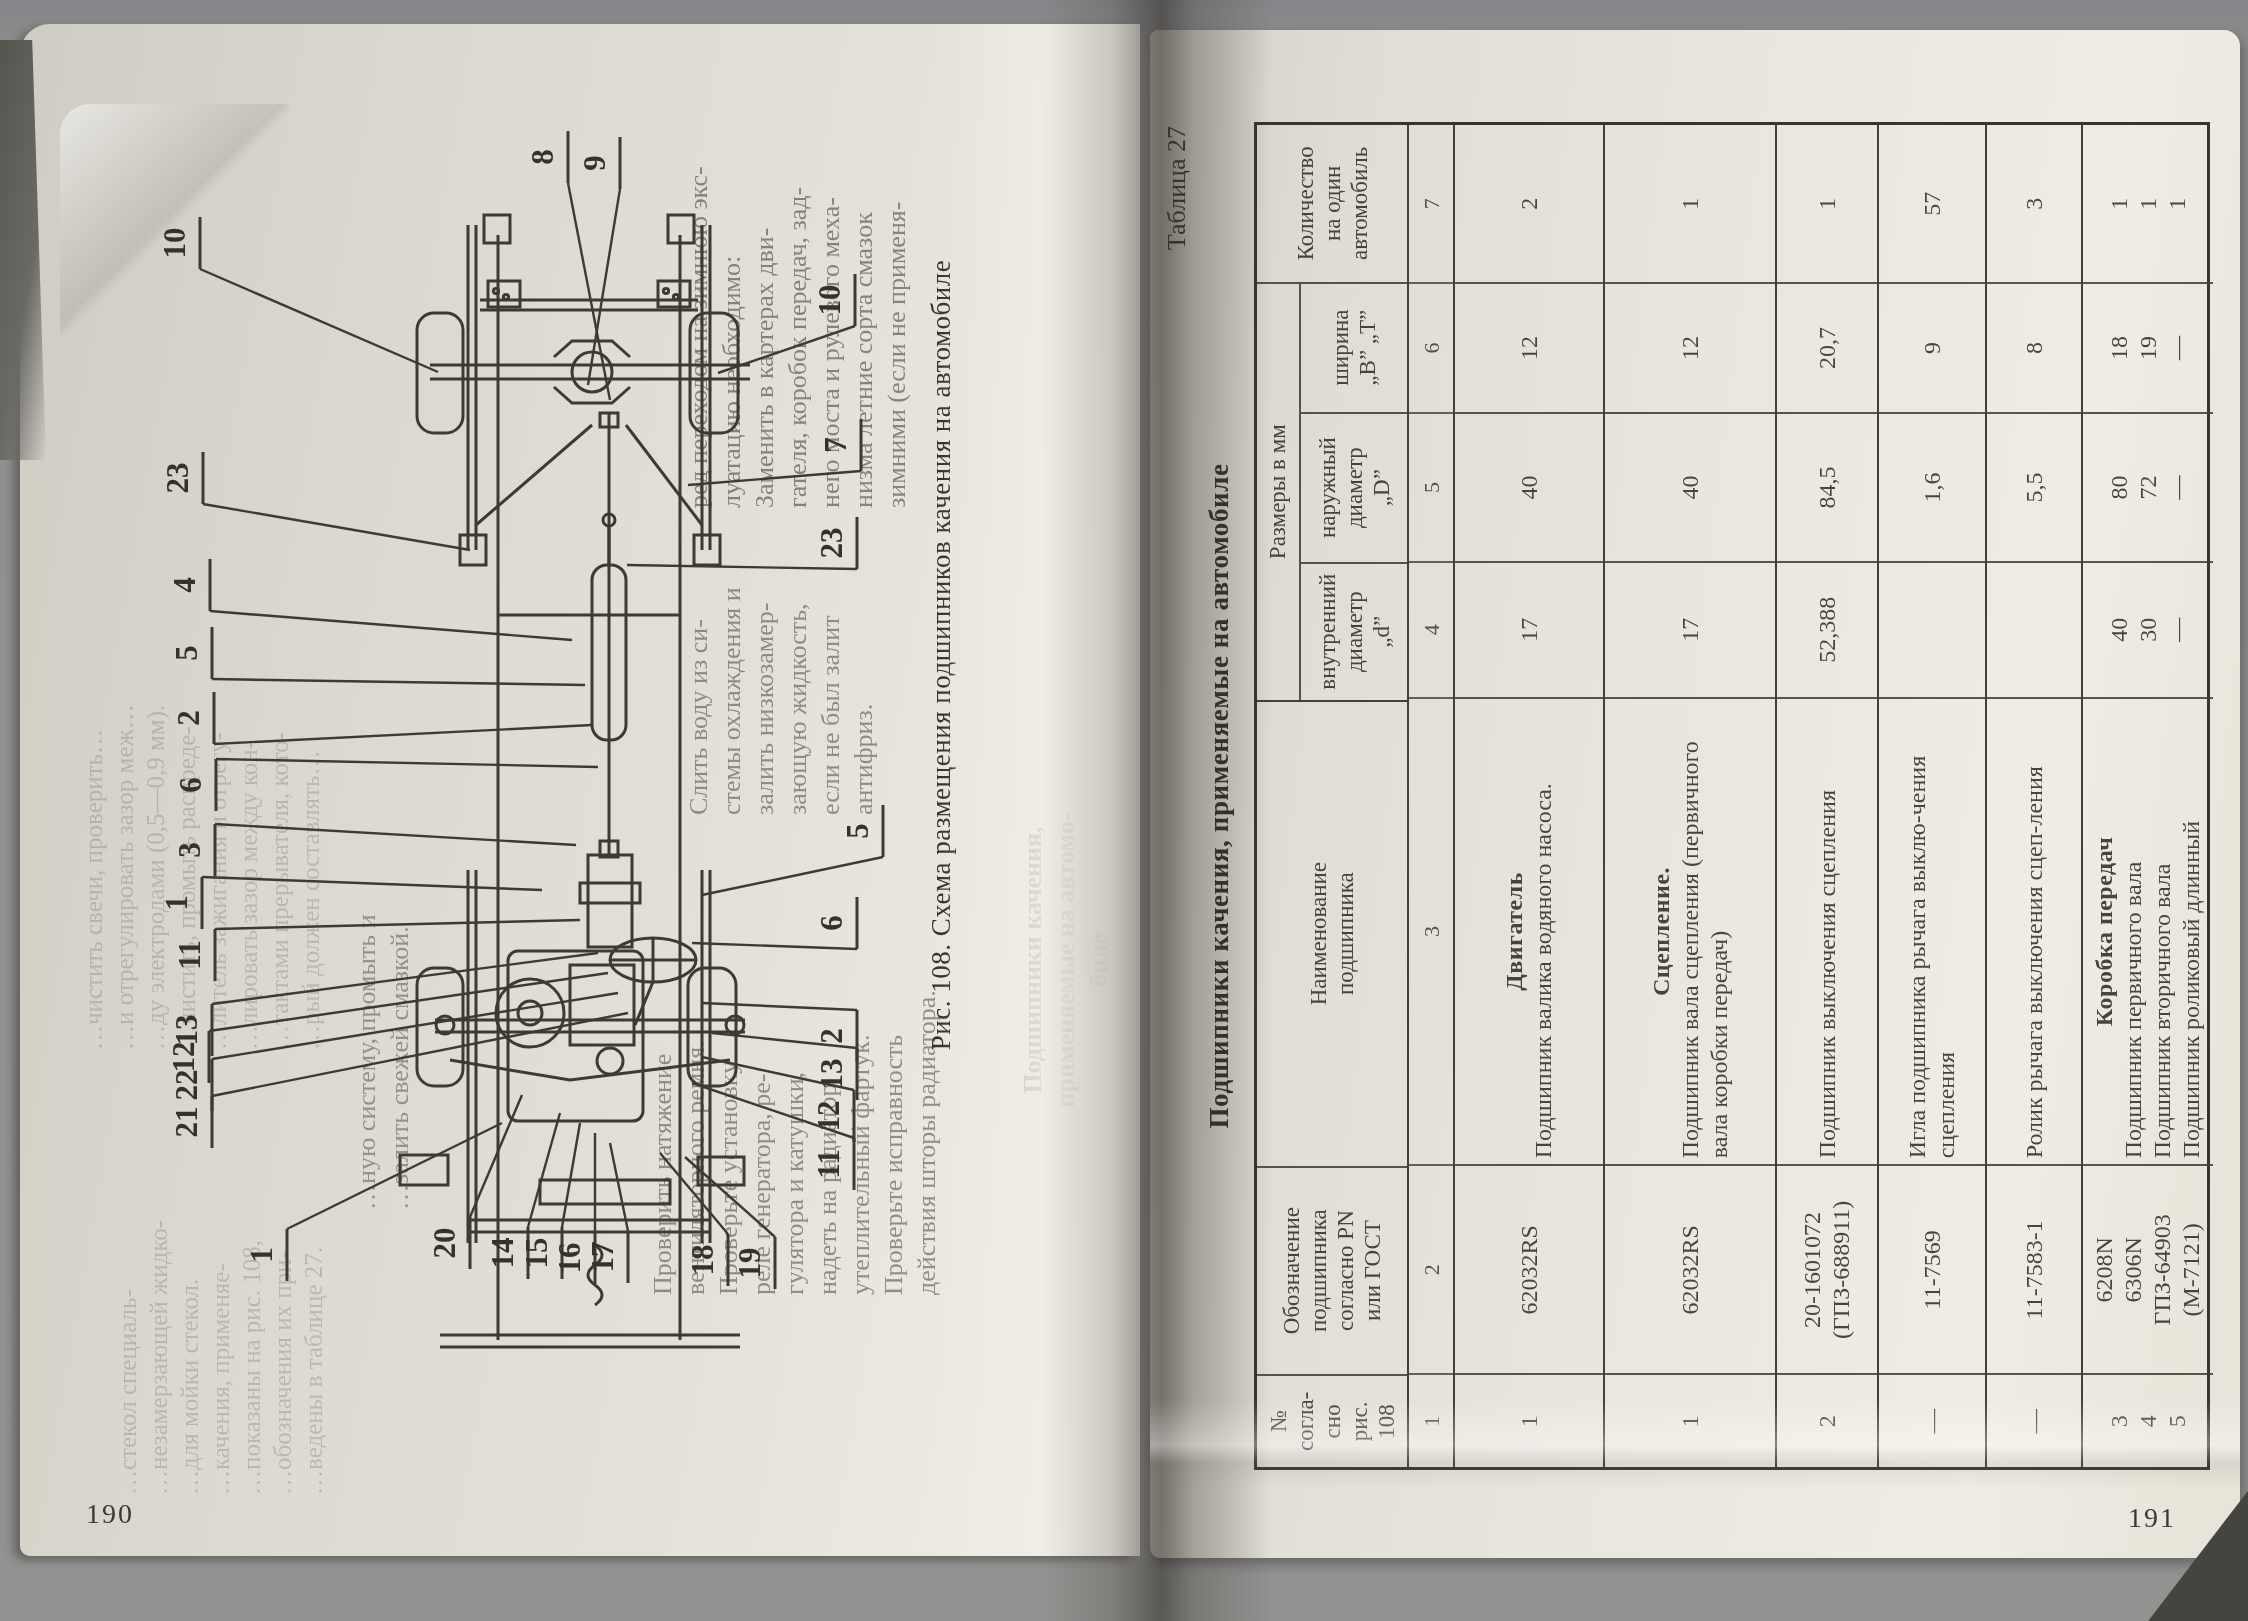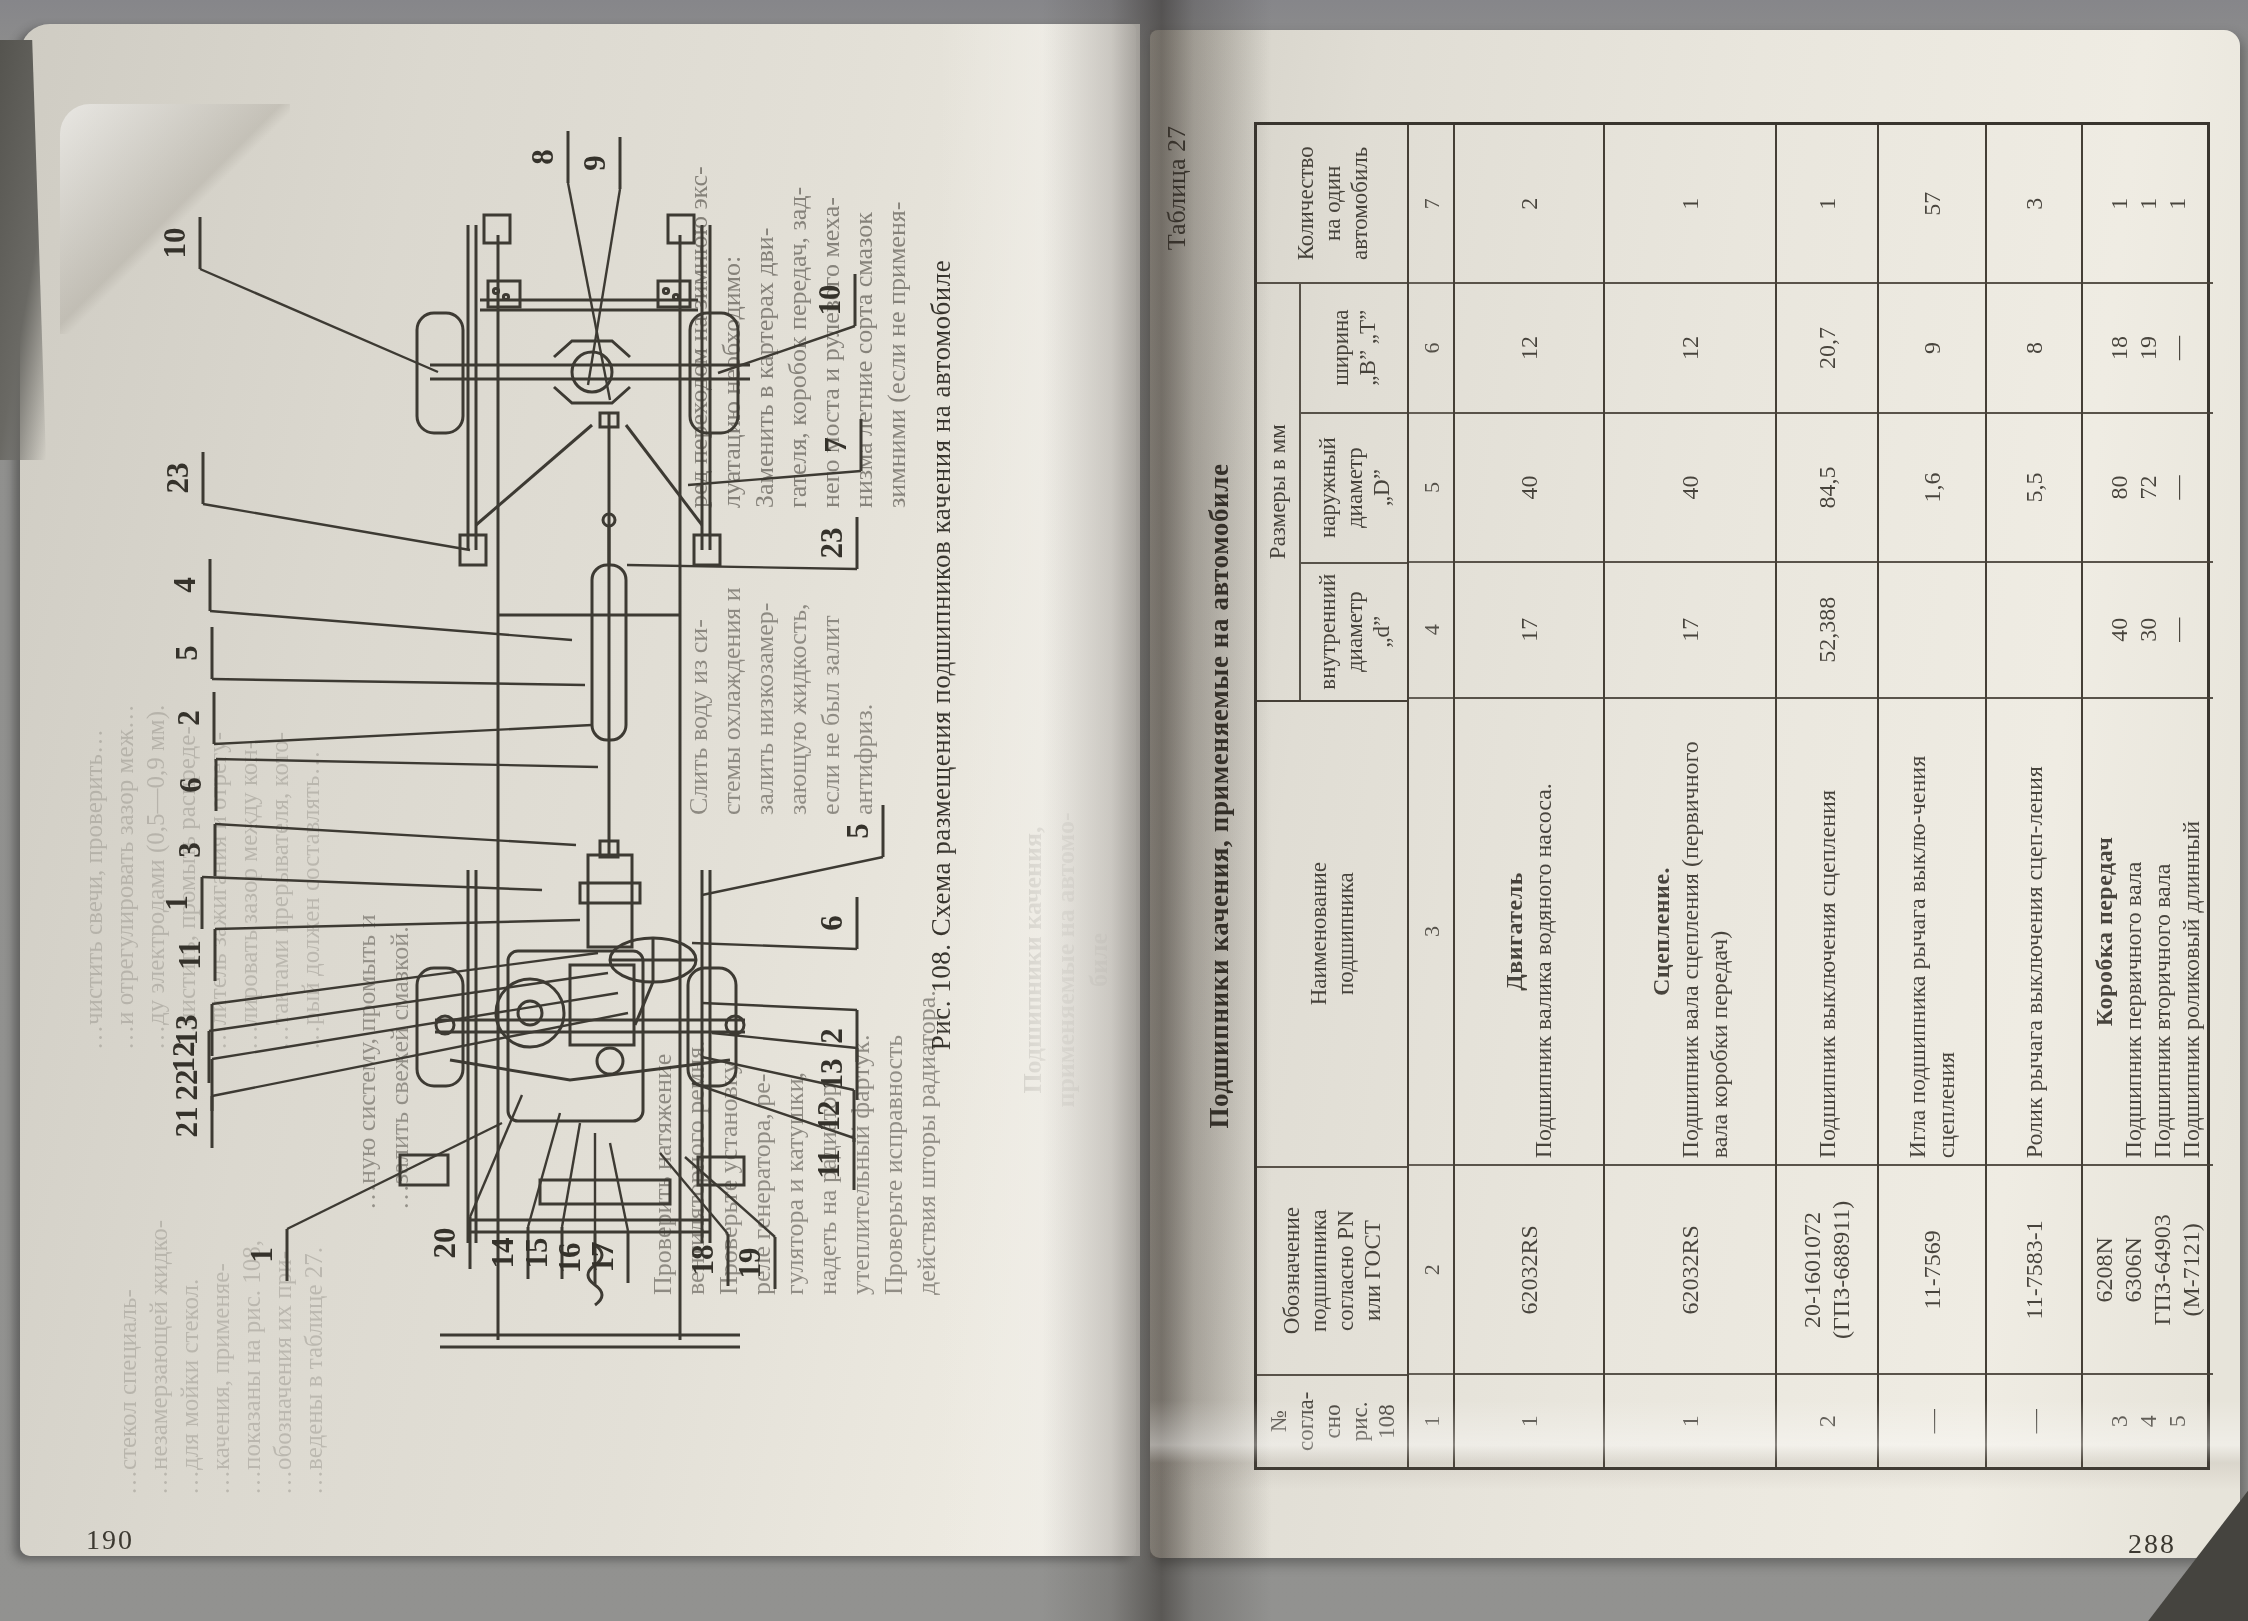--- a/index.html
+++ b/index.html
@@ -34,21 +34,21 @@
   .rot-outer{position:absolute;overflow:visible;}
   .rot-inner{position:absolute;left:0;top:0;transform-origin:0 0;}
   .tline{white-space:nowrap;font-size:26px;line-height:33px;color:#3a362f;}
   .ghost .tline{font-size:25px;line-height:31px;}
   .ghost{opacity:.2;filter:blur(.6px);}
   .faded55{opacity:.55;}
   .faded45{opacity:.45;filter:blur(.3px);}
   .faded50{opacity:.5;filter:blur(.2px);}
   .faded30{opacity:.3;filter:blur(.5px);}
   .caption{font-size:27px;letter-spacing:.5px;color:#35322b;text-align:center;}
-  .pgnum{position:absolute;font-size:28px;color:#3c3931;letter-spacing:2px;margin-top:26px;}
+  .pgnum{position:absolute;font-size:28px;color:#3c3931;letter-spacing:2px;}
   
   #tbl{position:absolute;left:86px;top:102px;width:1348px;height:956px;border:3px solid #39352e;
        box-sizing:border-box;color:#322e27;}
   #tbl .row{display:flex;box-sizing:border-box;border-top:2px solid #453f36;}
   #tbl .row:first-child{border-top:none;}
   .cell{box-sizing:border-box;border-left:2px solid #453f36;display:flex;flex-direction:column;
         align-items:center;justify-content:center;text-align:center;padding:2px 6px;
         font-size:24px;line-height:29px;white-space:pre-line;opacity:.88;}
   .cell:first-child{border-left:none;}
   .hdr .cell{font-size:23px;line-height:27px;}
@@ -437,14 +437,14 @@
   </div>
 
   <div id="spine-wash"></div>
   <div id="gutter"></div>
   <div id="rp-edge-shade"></div>
   <div id="rp-fold"></div>
   <div id="corner-tl"></div>
   <div id="corner-br"></div>
 
   <div class="pgnum" style="left:86px;top:1498px;">190</div>
-  <div class="pgnum" style="left:2128px;top:1502px;">288</div>
+  <div class="pgnum" style="left:2128px;top:1502px;">191</div>
 </div>
 
 </body></html>

